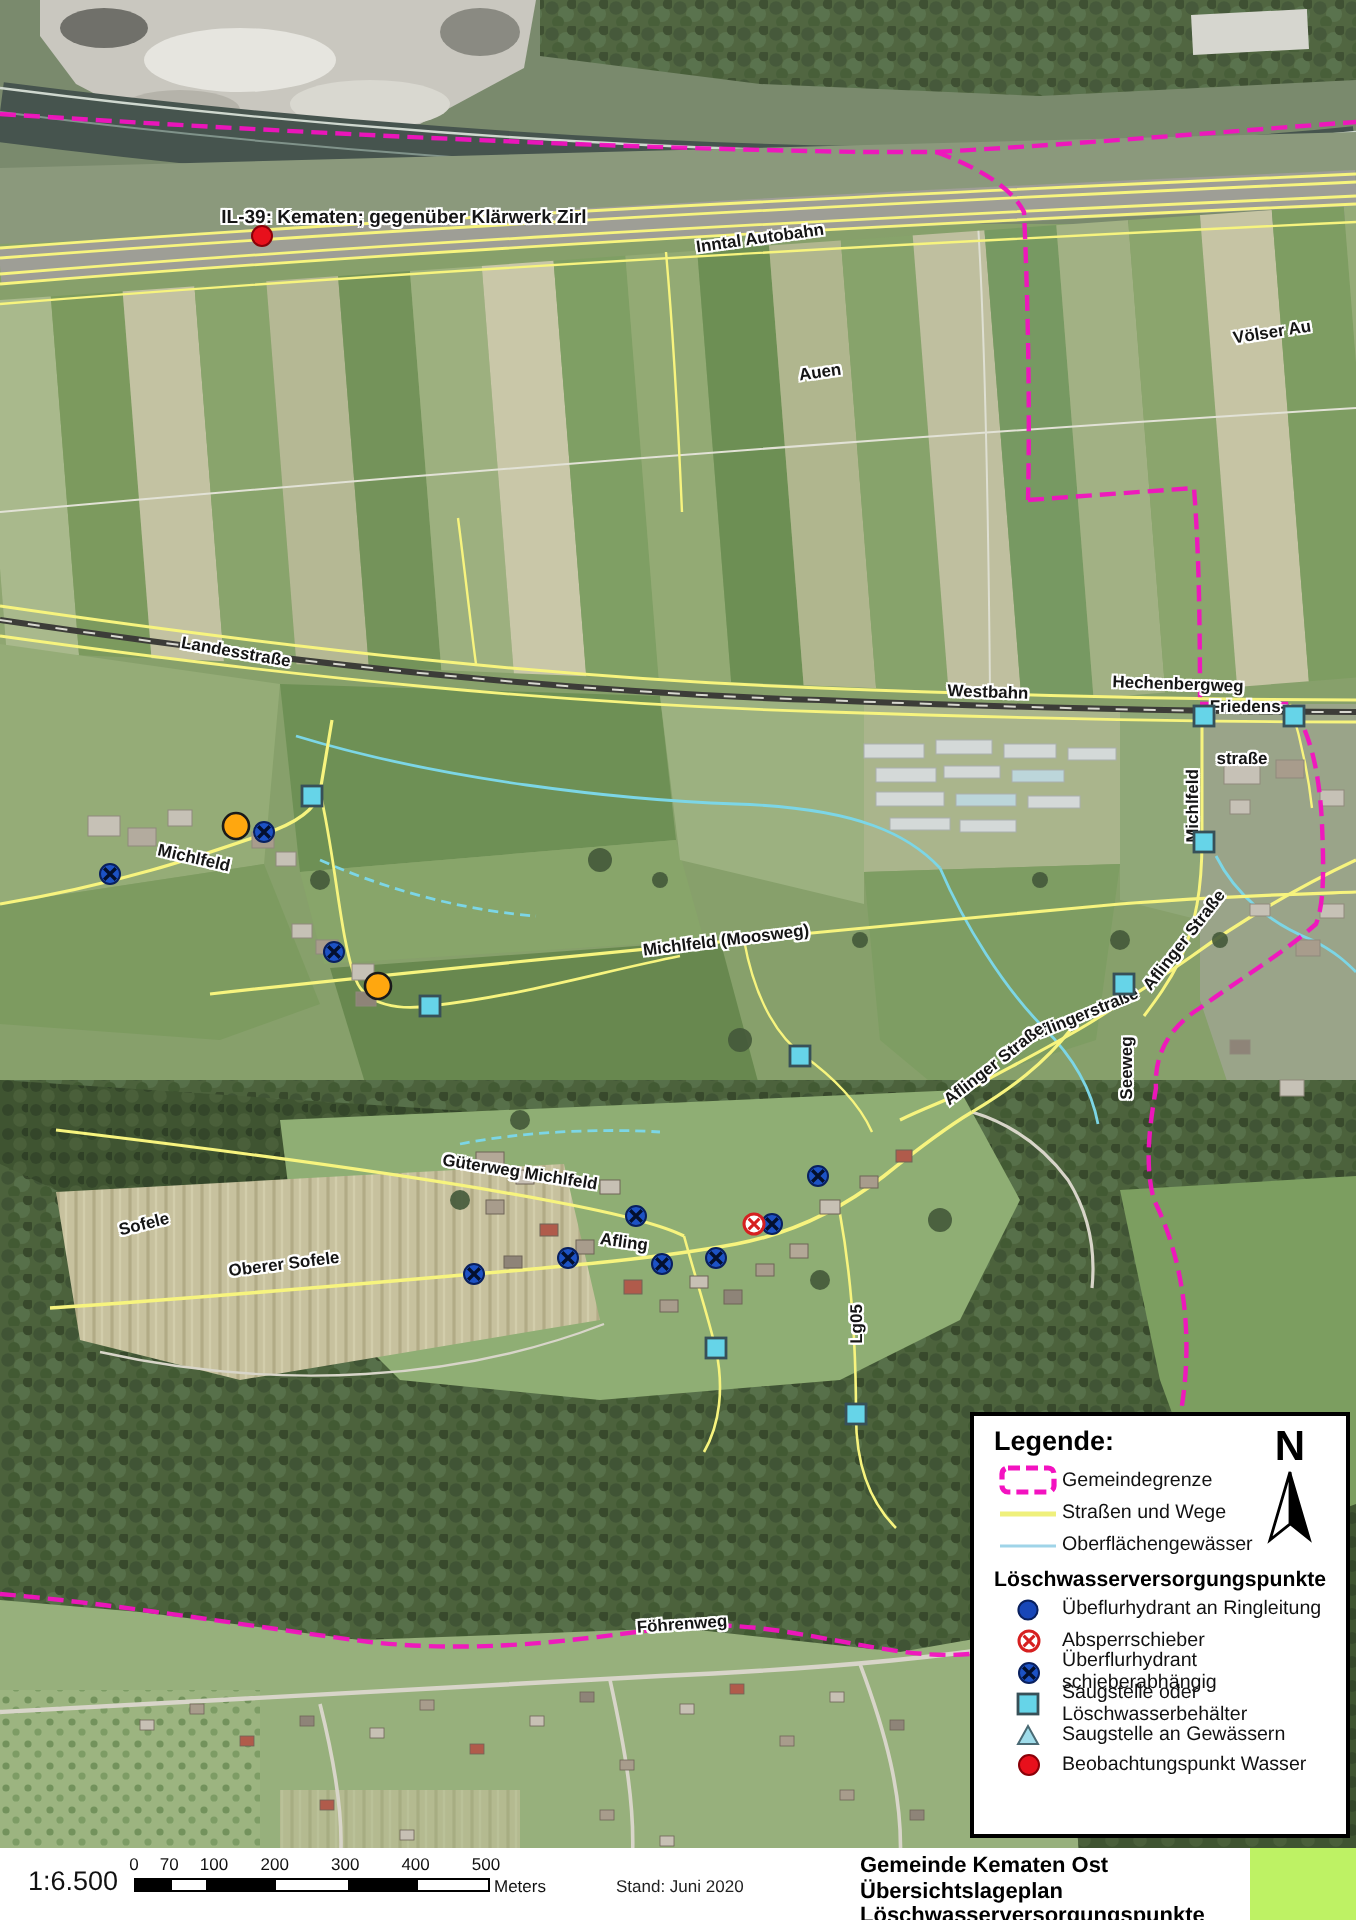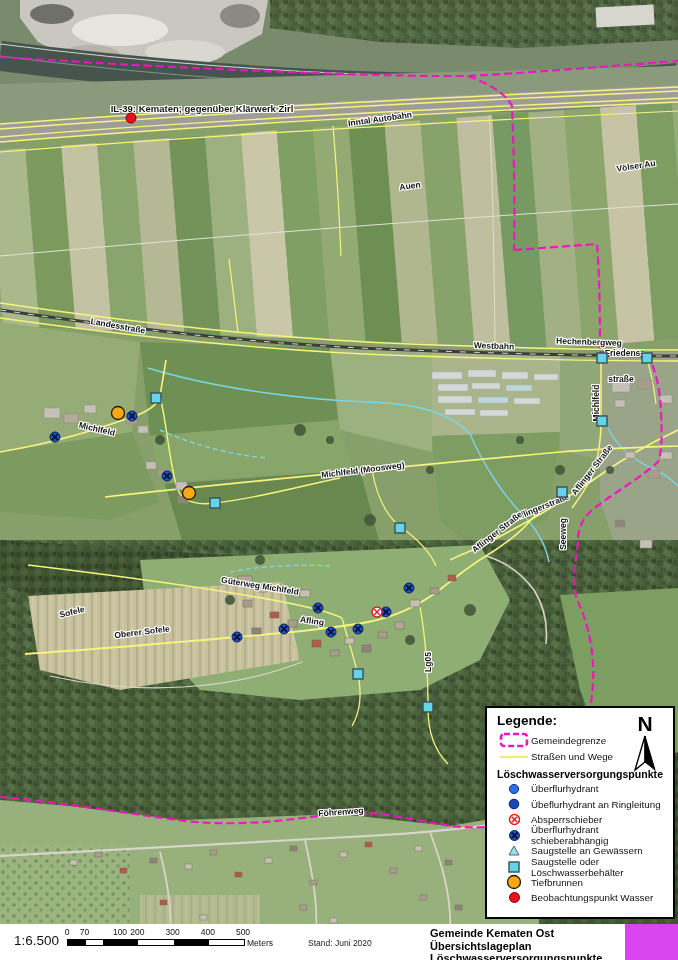--- a/index.html
+++ b/index.html
@@ -1,16 +1,16 @@
 <!DOCTYPE html>
 <html><head>
 <meta charset="utf-8">
 <style>
   html,body{margin:0;padding:0;background:#ffffff;font-family:"Liberation Sans",sans-serif;}
-  #stage{position:relative;width:678px;height:960px;overflow:hidden;background:#d946ef;}
+  #stage{position:relative;width:678px;height:960px;overflow:hidden;background:#bef264;}
   #map-wrap{position:absolute;left:0;top:0;width:678px;height:924px;}
   #overlay{position:absolute;left:0;top:0;width:678px;height:924px;pointer-events:none;}
 
   .maplabel{
     position:absolute;font-size:8.5px;font-weight:700;color:#151515;white-space:nowrap;line-height:1;
     text-shadow:-1px -1px 0 #fff,1px -1px 0 #fff,-1px 1px 0 #fff,1px 1px 0 #fff,0 -1px 0 #fff,0 1px 0 #fff,-1px 0 0 #fff,1px 0 0 #fff;
   }
   .maplabel.callout{font-size:9.5px;}
   .sym{position:absolute;transform:translate(-50%,-50%);line-height:0;}
 
@@ -413,34 +413,34 @@
           <span class="lt">Gemeindegrenze</span>
         </div>
         <div class="lrow">
           <span class="sw">
             <svg width="30" height="16">
               <line x1="1" y1="8" x2="29" y2="8" stroke="#eff07c" stroke-width="2.4"></line>
             </svg>
           </span>
           <span class="lt">Straßen und Wege</span>
         </div>
+        <div class="lrow">
+          <span class="sw">
+            <svg width="30" height="16">
+              <line x1="1" y1="8" x2="29" y2="8" stroke="#9fd4e8" stroke-width="1.6"></line>
+            </svg>
+          </span>
+          <span class="lt">Oberflächengewässer</span>
+        </div>
       </div>
     <div class="lsub">Löschwasserversorgungspunkte</div>
     <div id="legend-points">
         <div class="lrow prow">
           <span class="sw">
             <svg width="12" height="12">
-              <circle cx="6" cy="6" r="4.6" fill="#2a6fe0" stroke="#0d2f80"></circle>
-            </svg>
-          </span>
-          <span class="lt">Überflurhydrant</span>
-        </div>
-        <div class="lrow prow">
-          <span class="sw">
-            <svg width="12" height="12">
               <circle cx="6" cy="6" r="4.8" fill="#1847b8" stroke="#09205e"></circle>
             </svg>
           </span>
           <span class="lt">Übeflurhydrant an Ringleitung</span>
         </div>
         <div class="lrow prow">
           <span class="sw">
             <svg width="13" height="13">
               <circle cx="6.5" cy="6.5" r="5" fill="#ffffff" stroke="#d62020" stroke-width="1.5"></circle>
               <path d="M3.8 3.8 L9.2 9.2 M9.2 3.8 L3.8 9.2" stroke="#d62020" stroke-width="1.5"></path>
@@ -452,41 +452,33 @@
           <span class="sw">
             <svg width="13" height="13">
               <circle cx="6.5" cy="6.5" r="5" fill="#1d52c4" stroke="#09205e"></circle>
               <path d="M3.6 3.6 L9.4 9.4 M9.4 3.6 L3.6 9.4" stroke="#04102e" stroke-width="1.7"></path>
             </svg>
           </span>
           <span class="lt">Überflurhydrant schieberabhängig</span>
         </div>
         <div class="lrow prow">
           <span class="sw">
+            <svg width="12" height="12">
+              <rect x="1" y="1" width="10" height="10" fill="#66d4e8" stroke="#375058" stroke-width="1.4"></rect>
+            </svg>
+          </span>
+          <span class="lt">Saugstelle oder Löschwasserbehälter</span>
+        </div>
+        <div class="lrow prow">
+          <span class="sw">
             <svg width="12" height="11">
               <polygon points="6,1 11,10 1,10" fill="#9fdcea" stroke="#4a6a74"></polygon>
             </svg>
           </span>
           <span class="lt">Saugstelle an Gewässern</span>
-        </div>
-        <div class="lrow prow">
-          <span class="sw">
-            <svg width="12" height="12">
-              <rect x="1" y="1" width="10" height="10" fill="#66d4e8" stroke="#375058" stroke-width="1.4"></rect>
-            </svg>
-          </span>
-          <span class="lt">Saugstelle oder Löschwasserbehälter</span>
-        </div>
-        <div class="lrow prow">
-          <span class="sw">
-            <svg width="16" height="16">
-              <circle cx="8" cy="8" r="6.5" fill="#ffa70f" stroke="#1a1a1a" stroke-width="1.3"></circle>
-            </svg>
-          </span>
-          <span class="lt">Tiefbrunnen</span>
         </div>
         <div class="lrow prow">
           <span class="sw">
             <svg width="13" height="13">
               <circle cx="6.5" cy="6.5" r="5" fill="#e8101c" stroke="#8a0008"></circle>
             </svg>
           </span>
           <span class="lt">Beobachtungspunkt Wasser</span>
         </div>
       </div>
@@ -505,21 +497,21 @@
         <div class="seg" style="width: 17.6px; background: rgb(0, 0, 0);"></div>
         <div class="seg" style="width: 17.6px; background: rgb(255, 255, 255);"></div>
         <div class="seg" style="width: 35.2px; background: rgb(0, 0, 0);"></div>
         <div class="seg" style="width: 35.2px; background: rgb(255, 255, 255);"></div>
         <div class="seg" style="width: 35.2px; background: rgb(0, 0, 0);"></div>
         <div class="seg" style="width: 35.2px; background: rgb(255, 255, 255);"></div>
       </div>
     <div id="ticks">
         <span class="tick" style="left: 67px;">0</span>
         <span class="tick" style="left: 84.6px;">70</span>
-        <span class="tick" style="left: 120px;">100</span>
+        <span class="tick" style="left: 107px;">100</span>
         <span class="tick" style="left: 137.4px;">200</span>
         <span class="tick" style="left: 172.6px;">300</span>
         <span class="tick" style="left: 207.8px;">400</span>
         <span class="tick" style="left: 243px;">500</span>
       </div>
     <div id="unit-label">Meters</div>
     <div id="stand">Stand: Juni 2020</div>
     <div id="title-block">
       <div>Gemeinde Kematen Ost</div>
       <div>Übersichtslageplan Löschwasserversorgungspunkte</div>

